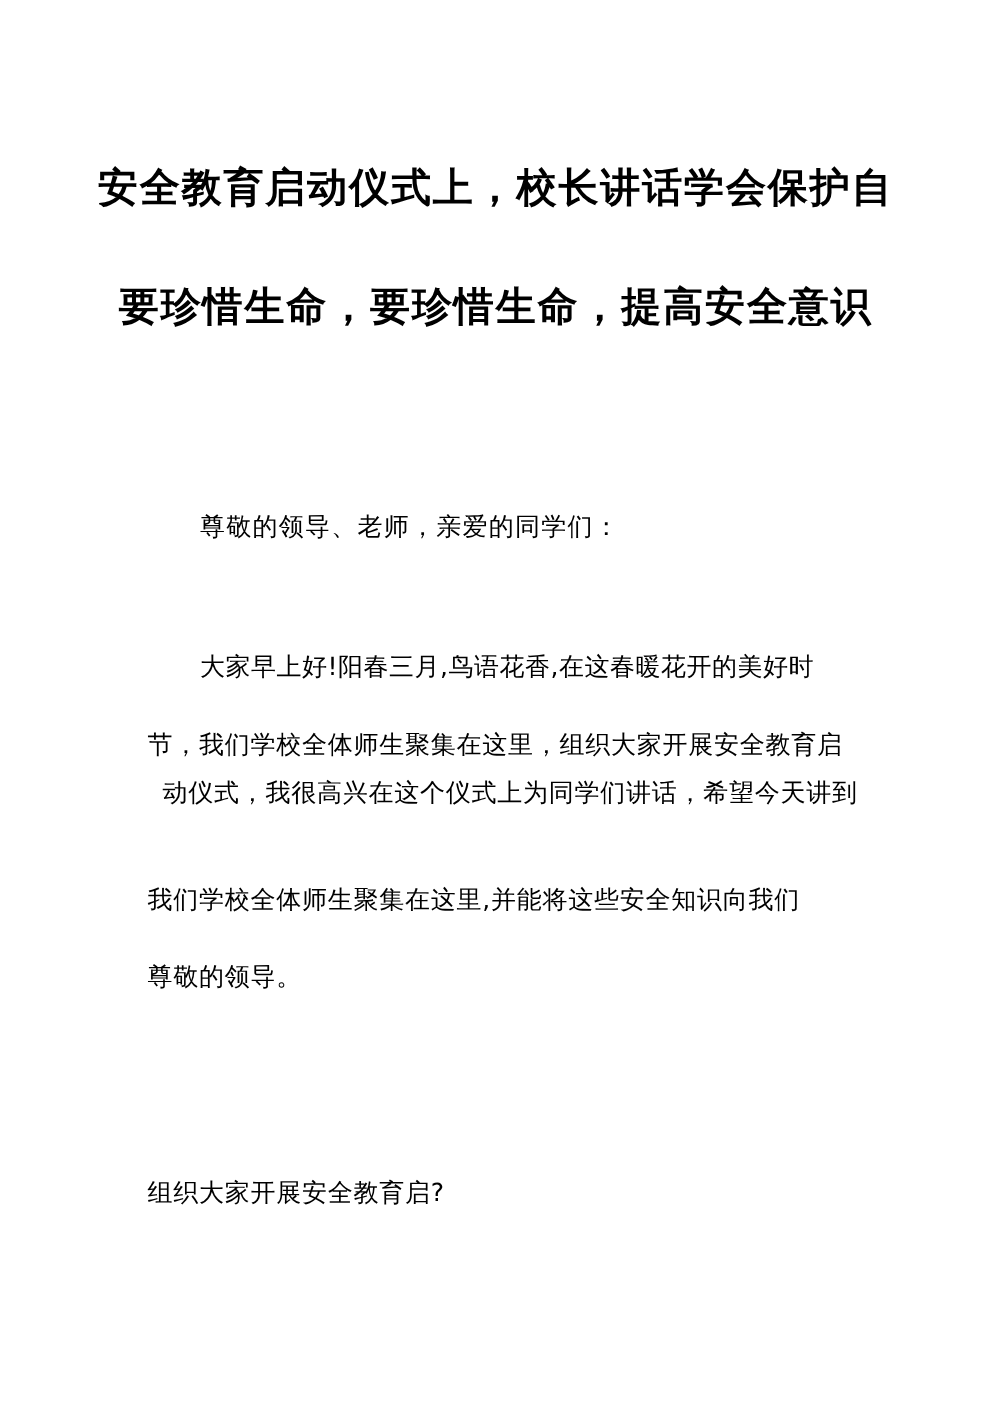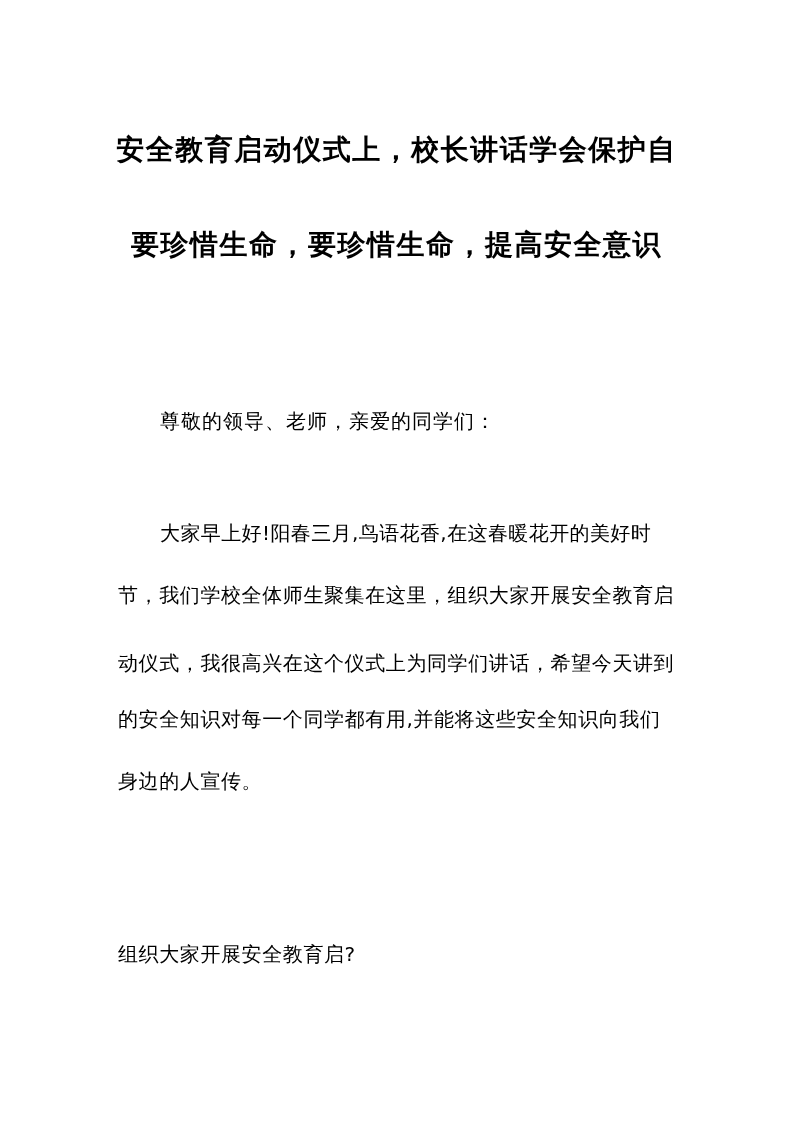--- a/index.html
+++ b/index.html
@@ -1,35 +1,35 @@
 <!DOCTYPE html>
 <html><head>
 <meta charset="utf-8">
 <style>
   html, body { margin: 0; padding: 0; background: #ffffff; }
   body { width: 793px; height: 1122px; position: relative; overflow: hidden;
          font-family: "DejaVu Sans", "Liberation Sans", sans-serif; color: #000; }
   .page { position: absolute; left: 0; top: 0; width: 793px; height: 1122px; background: #fff; }
   .title-line { position: absolute; left: 0; width: 793px; text-align: center;
-                font-weight: bold; font-size: 28px; line-height: 36px; letter-spacing: 1.5px; color: #000; }
+                font-weight: bold; font-size: 32px; line-height: 36px; letter-spacing: 1.5px; color: #000; }
   .body-line { position: absolute; left: 118px; width: 560px; font-size: 20px; line-height: 30px;
                letter-spacing: 5.5px; white-space: nowrap; color: #000; }
   .indent { left: 160px; width: 518px; }
 </style>
 </head>
 <body>
 
 <div class="page">
 
   <div class="title-line" style="top:132px;">安全教育启动仪式上，校长讲话学会保护自</div>
   <div class="title-line" style="top:227px;">要珍惜生命，要珍惜生命，提高安全意识</div>
 
   <div class="body-line indent" style="top:406px; letter-spacing:1px;">尊敬的领导、老师，亲爱的同学们：</div>
 
   <div class="body-line indent" style="top:518px; letter-spacing:0.4px;">大家早上好!阳春三月,鸟语花香,在这春暖花开的美好时</div>
   <div class="body-line" style="top:580px; letter-spacing:0.6px;">节，我们学校全体师生聚集在这里，组织大家开展安全教育启</div>
-  <div class="body-line" style="top:648px; letter-spacing:0.6px;">动仪式，我很高兴在这个仪式上为同学们讲话，希望今天讲到</div>
-  <div class="body-line" style="top:704px; letter-spacing:0.6px;">的安全知识对每一个同学都有用,并能将这些安全知识向我们</div>
-  <div class="body-line" style="top:766px; letter-spacing:0.6px;">身边的人宣传。</div>
+  <div class="body-line" style="top:619px; letter-spacing:0.6px;margin-left:12px;">动仪式，我很高兴在这个仪式上为同学们讲话，希望今天讲到</div>
+  <div class="body-line" style="top:704px; letter-spacing:0.6px;">我们学校全体师生聚集在这里,并能将这些安全知识向我们</div>
+  <div class="body-line" style="top:766px; letter-spacing:0.6px;">尊敬的领导。</div>
 
   <div class="body-line" style="top:939px; letter-spacing:0.6px;">组织大家开展安全教育启?</div>
 
 </div>
 
 </body></html>

